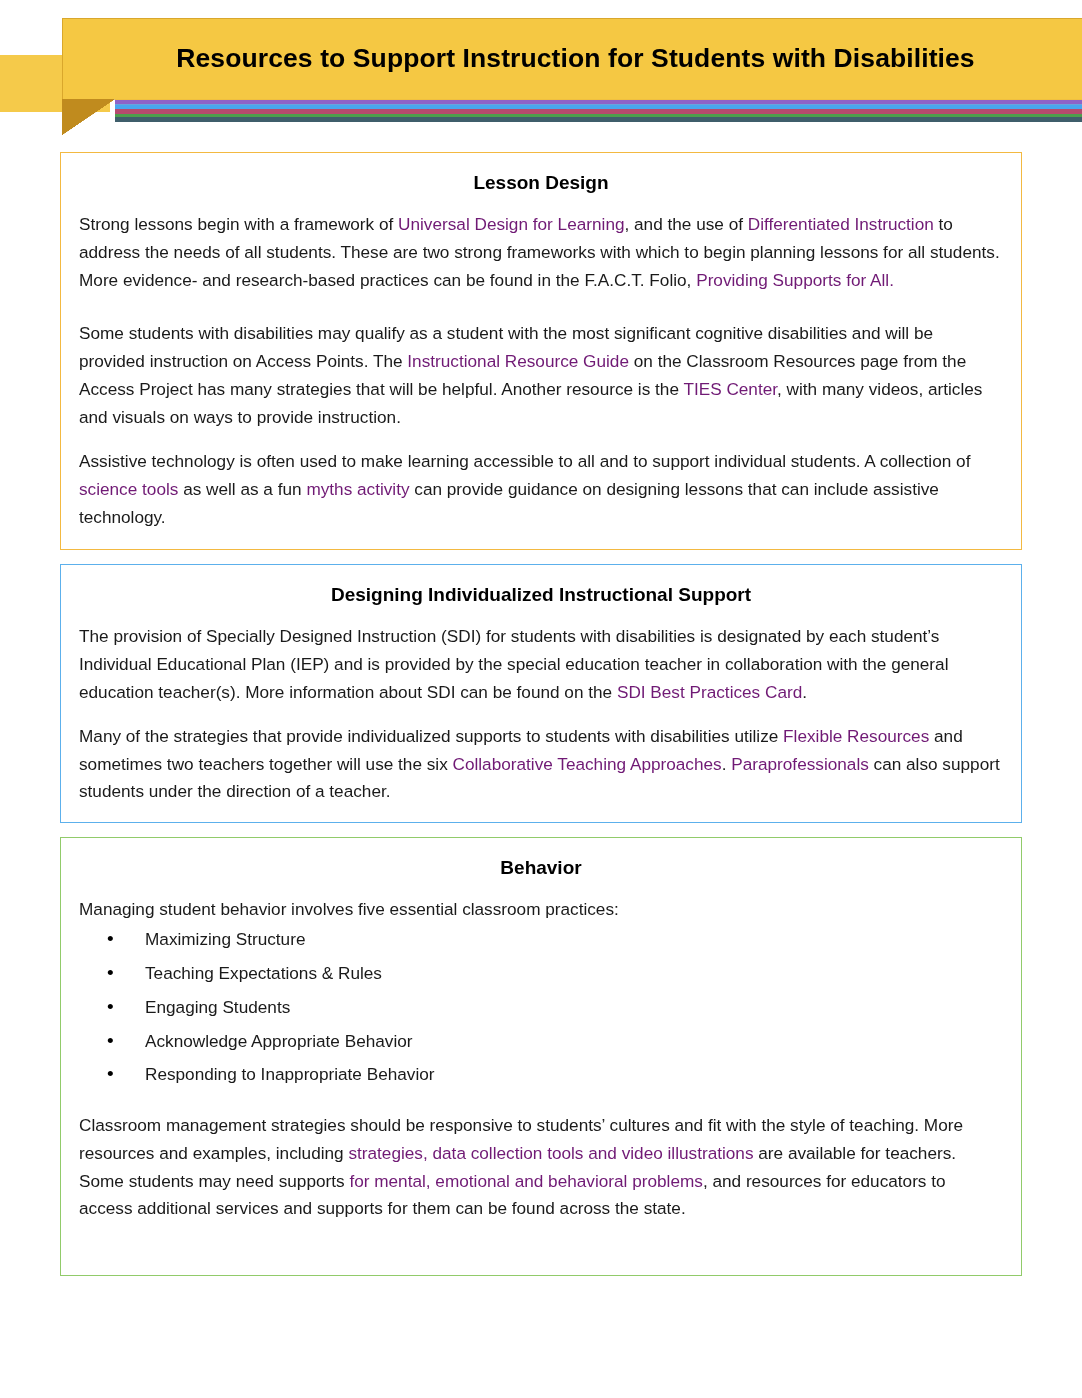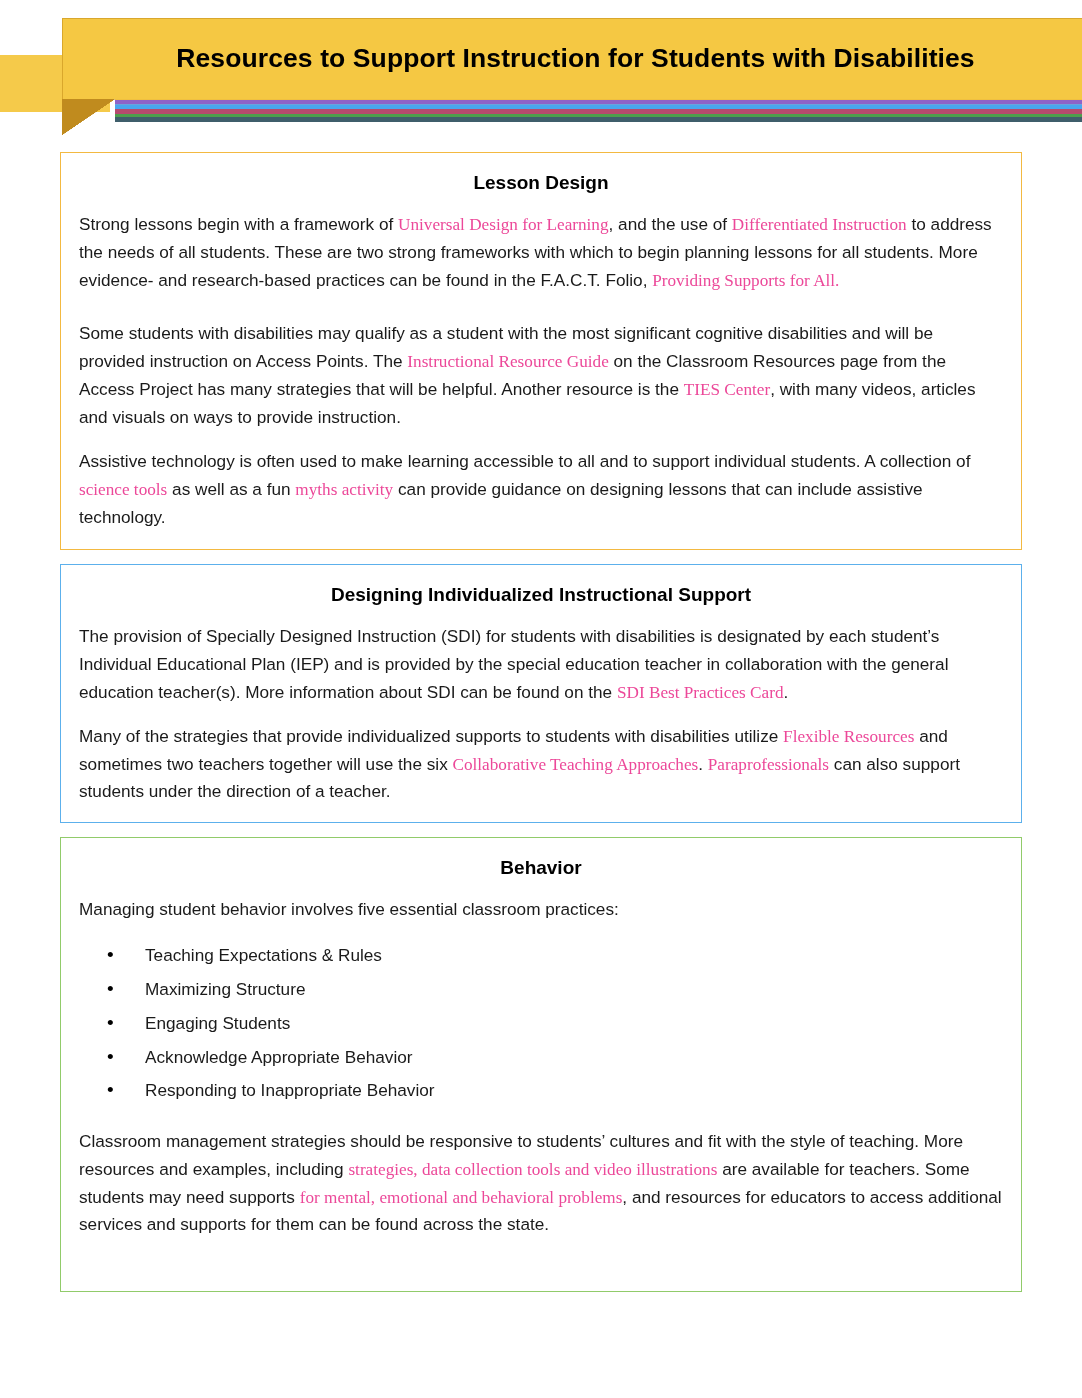--- a/index.html
+++ b/index.html
@@ -110,27 +110,26 @@
   }
 
   .para {
     font-size: 17.2px;
     line-height: 1.62;
     color: #1a1a1a;
     margin: 0 0 16px 0;
     text-align: left;
   }
   .para:last-child { margin-bottom: 0; }
-  .para.tight { margin-bottom: 20px; }
+  .para.tight { margin-bottom: 4px; }
   .para.gap-lg { margin-bottom: 26px; }
 
   a.lnk, .lnk {
-    color: #ec4899;
+    color: #701a75;
     text-decoration: none;
-    font-family: Liberation Serif, serif;
   }
 
   
   ul.bullets {
     margin: 4px 0 0 0;
     padding: 0 0 0 28px;
     list-style: none;
   }
   ul.bullets li {
     font-size: 17.2px;
@@ -181,22 +180,22 @@
   <div class="section-box sb-1">
     <div class="section-heading">Designing Individualized Instructional Support</div>
     <p class="para">The provision of Specially Designed Instruction (SDI) for students with disabilities is designated by each student’s Individual Educational Plan (IEP) and is provided by the special education teacher in collaboration with the general education teacher(s). More information about SDI can be found on the <span class="lnk">SDI Best Practices Card</span>.</p>
     <p class="para">Many of the strategies that provide individualized supports to students with disabilities utilize <span class="lnk">Flexible Resources</span> and sometimes two teachers together will use the six <span class="lnk">Collaborative Teaching Approaches</span>. <span class="lnk">Paraprofessionals</span> can also support students under the direction of a teacher.</p>
   </div>
 
   <div class="section-box sb-2">
     <div class="section-heading">Behavior</div>
     <p class="para tight">Managing student behavior involves five essential classroom practices:</p>
     <ul class="bullets">
+        <li>Maximizing Structure</li>
         <li>Teaching Expectations &amp; Rules</li>
-        <li>Maximizing Structure</li>
         <li>Engaging Students</li>
         <li>Acknowledge Appropriate Behavior</li>
         <li>Responding to Inappropriate Behavior</li>
       </ul>
     <p class="para" style="margin-top:26px;">Classroom management strategies should be responsive to students’ cultures and fit with the style of teaching. More resources and examples, including <span class="lnk">strategies, data collection tools and video illustrations</span> are available for teachers. Some students may need supports <span class="lnk">for mental, emotional and behavioral problems</span>, and resources for educators to access additional services and supports for them can be found across the state.</p>
   </div>
 
 </div>
 
 </body></html>

